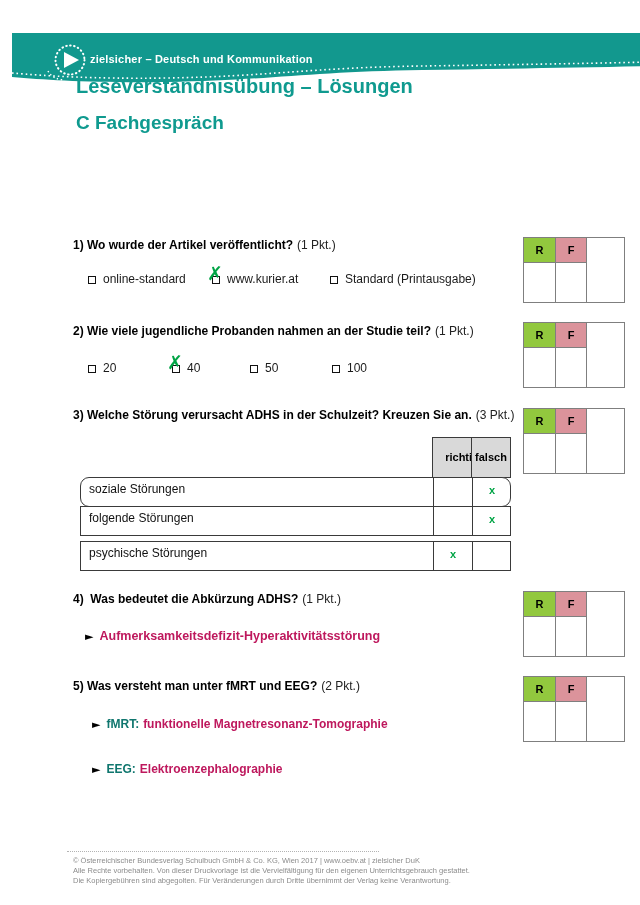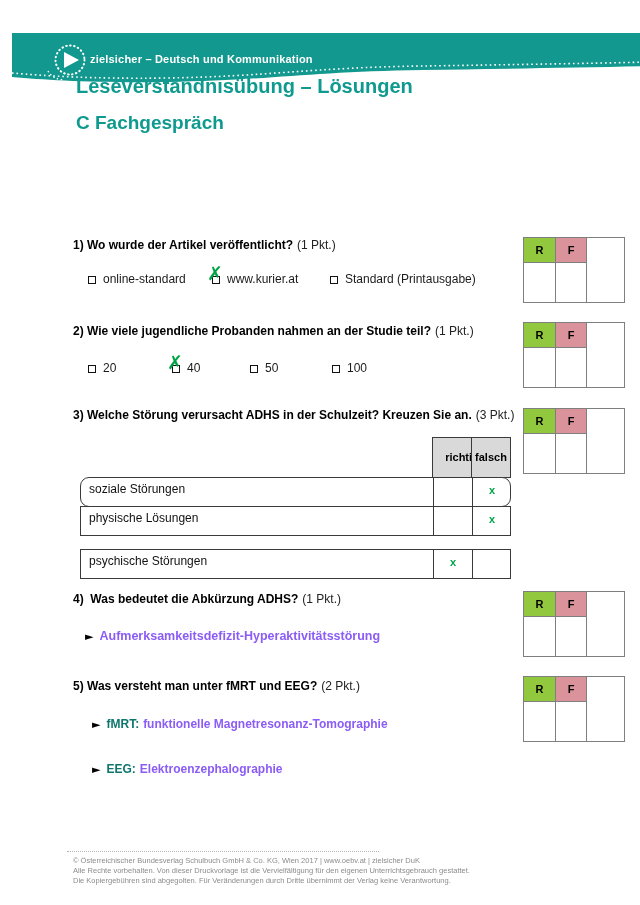--- a/index.html
+++ b/index.html
@@ -42,21 +42,21 @@
   }
   
   .q3table { position:absolute; left:80px; top:437px; width:431px; height:131px; font-size:12px; }
   .q3h {
     position:absolute; top:0; height:41px; background:#d9d9d9; border:1px solid #3a3a3a;
     font-size:11px; font-weight:bold; text-align:center; line-height:39px; color:#000;
   }
   .q3h.c1 { left:352px; width:60px; }
   .q3h.c2 { left:391px; width:40px; }
   .q3row { position:absolute; left:0; width:431px; height:30px; border:1px solid #3a3a3a; background:#fff; }
-  .q3row.r1 { top:40px;border-radius:9px; } .q3row.r2 { top:69px; } .q3row.r3 { top:112px;padding-left:39px; }
+  .q3row.r1 { top:40px;border-radius:9px; } .q3row.r2 { top:69px; } .q3row.r3 { top:104px;padding-left:39px; }
   .q3lbl { position:absolute; left:8px; top:4px; line-height:14px; color:#111; }
   .q3cell { position:absolute; top:0; height:100%; text-align:center; padding-top:5px; line-height:14px; }
   .q3cell.c1 { left:352px; width:39px; border-left:1px solid #3a3a3a; }
   .q3cell.c2 { left:391px; width:39px; border-left:1px solid #3a3a3a; }
   .q3cell span { color:#00a445; font-weight:bold; font-size:11px; }
   
   .rfk {
     position:absolute; left:523px; width:102px; border:1px solid #7f7f7f;
     display:grid; grid-template-columns:32px 31px 37px; grid-template-rows:25px 39px;
     background:#fff;
@@ -68,21 +68,21 @@
   }
   .rh.k { border-right:none; }
   .rh.r { background:#92c83e; }
   .rh.f { background:#db939b; }
   .rh.k { background:#ef4444;margin-top:28px; }
   .rb { border-right:1px solid #7f7f7f; background:#fff; }
   .rb.last { border-right:none; }
   
   .ans { position:absolute; font-size:12px; font-weight:bold; white-space:nowrap; }
   .ans .arrow { color:#000; font-size:11px; font-family:"DejaVu Sans","Liberation Sans",sans-serif; margin-right:6px; }
-  .ans .green { color:#8b5cf6; }
+  .ans .green { color:#be185d; }
   .ans .blk { color:#0f766e; margin-right:4px; }
   .ans4  { left:85px; top:629px; font-size:12.5px; }
   .ans5a { left:92px; top:717px; }
   .ans5b { left:92px; top:762px; }
   
   .footline { position:absolute; left:67px; top:851px; width:312px; border-top:1px dotted #b3b3b3; }
   .footer { position:absolute; left:73px; top:856px; font-size:7.5px; line-height:10px; color:#8c8c8c; width:520px; }
 </style>
 </head>
 <body>
@@ -130,21 +130,21 @@
   </div>
   <div class="q3table">
     <div class="q3h c1">richtig</div>
     <div class="q3h c2">falsch</div>
     <div class="q3row r1">
       <span class="q3lbl">soziale Störungen</span>
       <span class="q3cell c1"><span></span></span>
       <span class="q3cell c2"><span>x</span></span>
     </div>
     <div class="q3row r2">
-      <span class="q3lbl">physische Lösungen</span>
+      <span class="q3lbl">folgende Störungen</span>
       <span class="q3cell c1"><span></span></span>
       <span class="q3cell c2"><span>x</span></span>
     </div>
     <div class="q3row r3">
       <span class="q3lbl">psychische Störungen</span>
       <span class="q3cell c1"><span>x</span></span>
       <span class="q3cell c2"><span></span></span>
     </div>
   </div>
 

